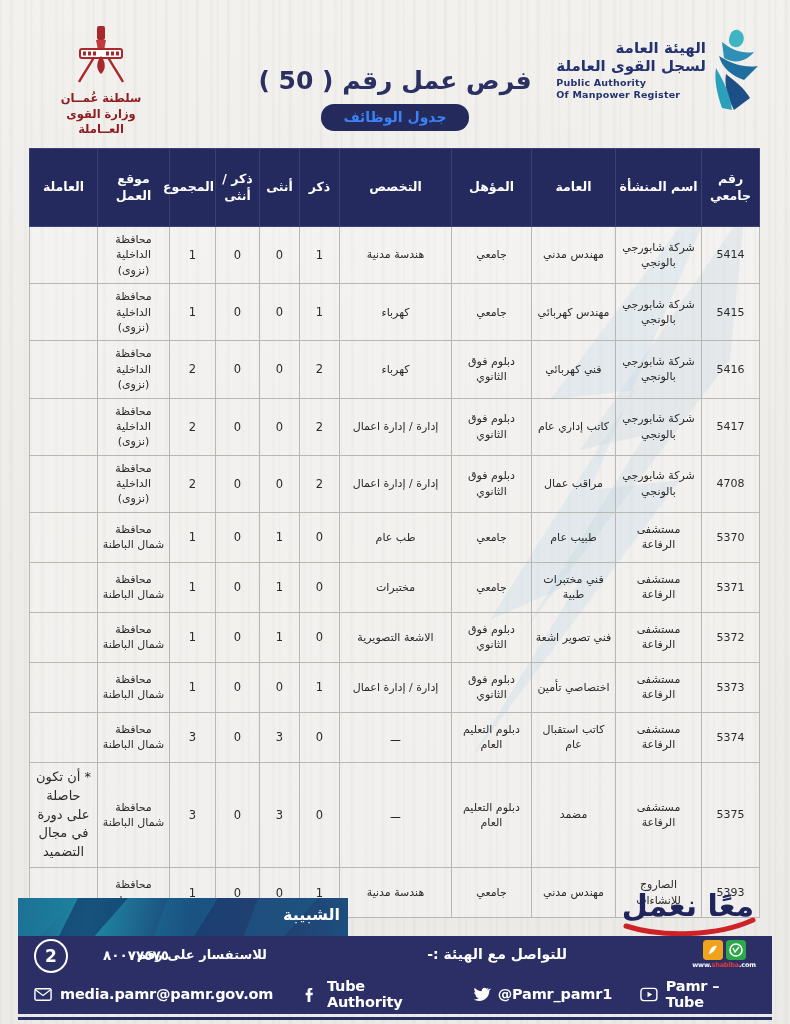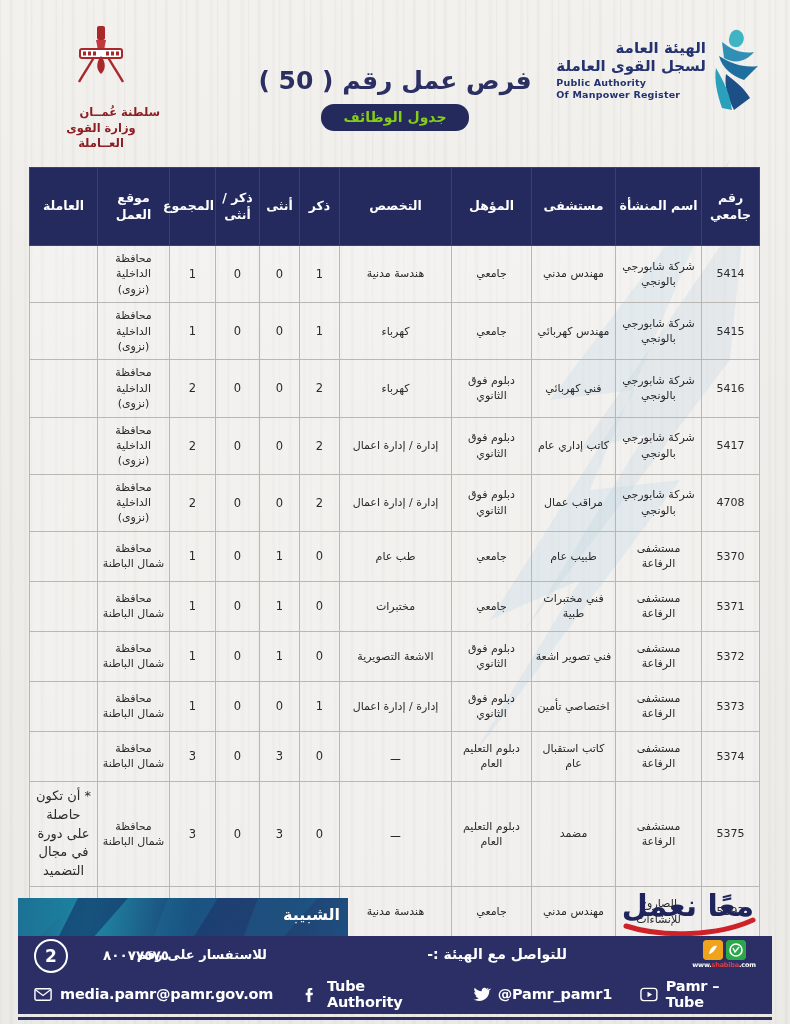--- a/index.html
+++ b/index.html
@@ -39,21 +39,21 @@
     width: 330px;
     height: 620px;
     pointer-events: none;
     opacity: .5;
     z-index: 0;
   }
 
   
   .header {
     position: relative;
-    height: 167px;
+    height: 148px;
     z-index: 3;
   }
 
   .logo-left {
     position: absolute;
     top: 28px;
     right: 30px;
     display: flex;
     flex-direction: row-reverse;
     align-items: center;
@@ -88,40 +88,40 @@
     text-align: center;
   }
   .emblem-mark { width: 70px; height: 66px; margin: 0 auto; display: block; }
   .emblem-t1, .emblem-t2 {
     font-size: 11.5px;
     font-weight: bold;
     color: #8e1d22;
     line-height: 1.35;
     letter-spacing: 1px;
   }
-  .emblem-t1 { margin-top: 17px; text-align: right; }
+  .emblem-t1 { margin-top: 3px; }
 
   .title-wrap {
     position: absolute;
     top: 66px;
     left: 0;
     right: 0;
     text-align: center;
   }
   .doc-title {
     font-size: 25px;
     font-weight: bold;
     color: #2b2f62;
     letter-spacing: -0.4px;
   }
   .badge {
     display: inline-block;
     margin-top: 9px;
     background: #252a5c;
-    color: #84cc16;
+    color: #3b82f6;
     font-size: 14px;
     font-weight: bold;
     padding: 5px 22px 6px;
     border-radius: 13px;
   }
 
   
   .table-wrap {
     position: relative;
     margin: 0 30px;
@@ -390,21 +390,21 @@
           <col class="c-f">
           <col class="c-mf">
         <col class="c-tot">
           <col class="c-loc">
           <col class="c-note">
       </colgroup>
       <thead>
         <tr>
           <th>رقم جامعي</th>
           <th>اسم المنشأة</th>
-          <th>مستشفى</th>
+          <th>العامة</th>
           <th>المؤهل</th>
           <th>التخصص</th>
           <th>ذكر</th>
           <th>أنثى</th>
           <th>ذكر / أنثى</th>
           <th>المجموع</th>
           <th>موقع العمل</th>
           <th>العاملة</th>
         </tr>
       </thead>

